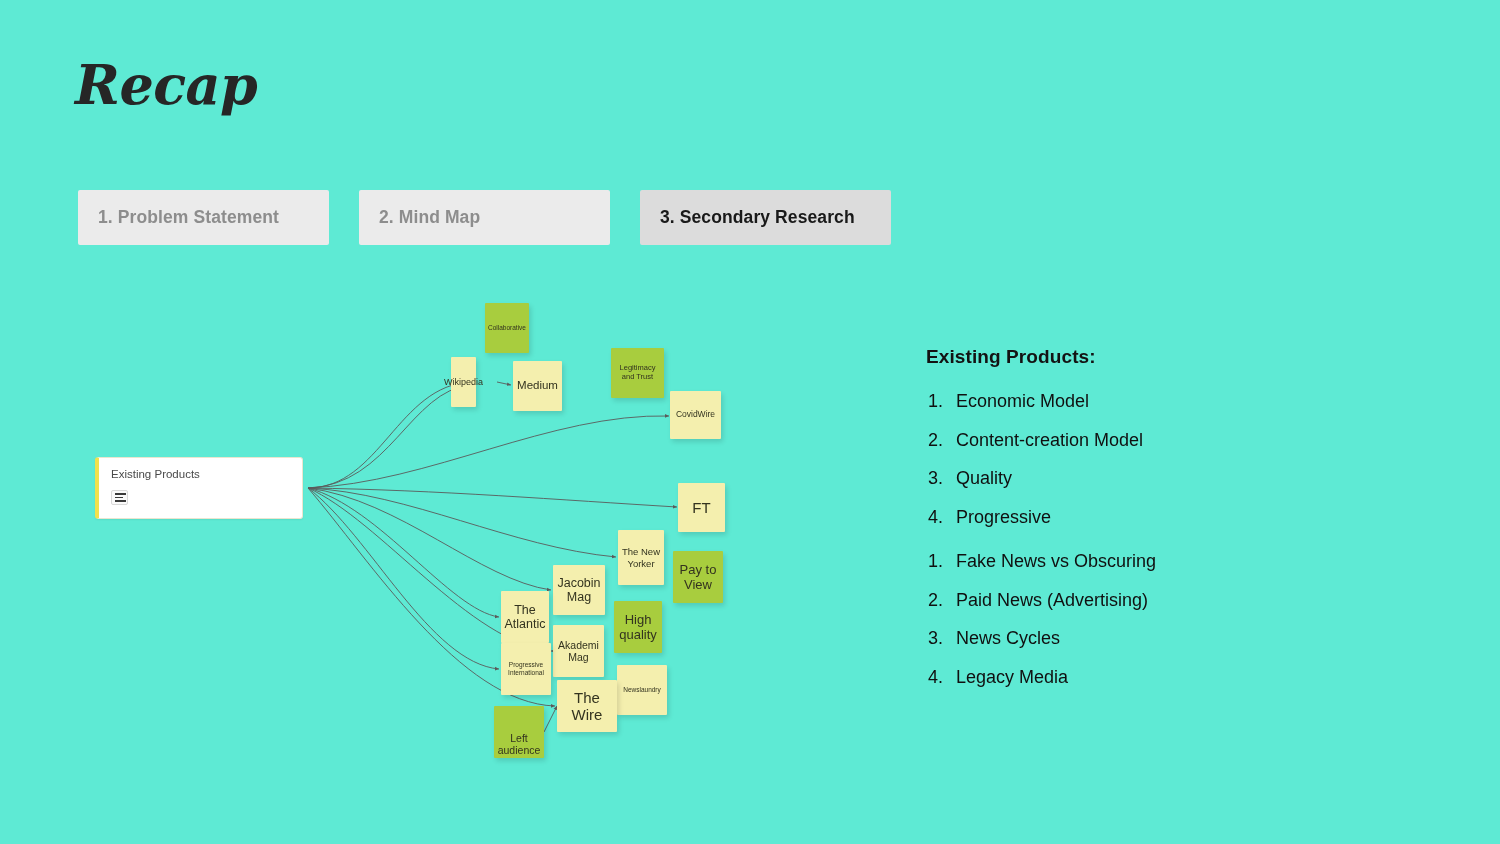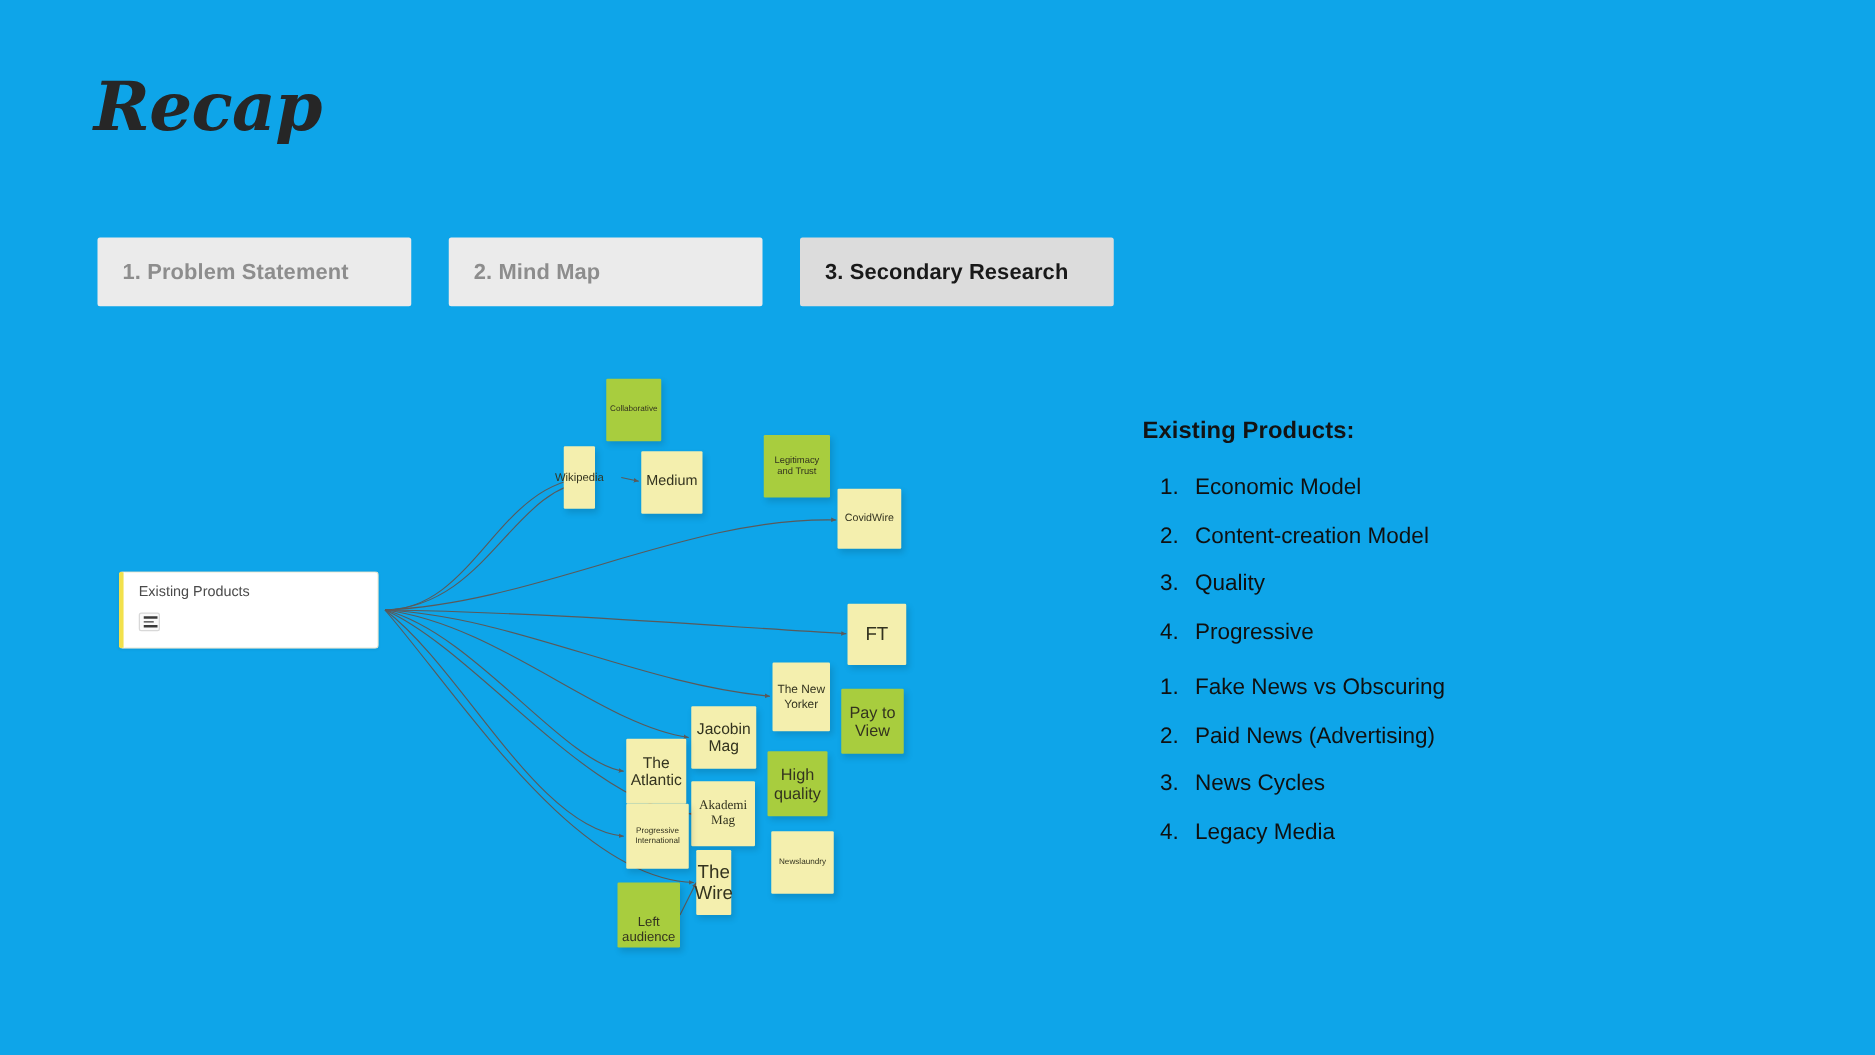--- a/index.html
+++ b/index.html
@@ -12,21 +12,21 @@
     height: 844px;
     background: #f2f2f2;
     font-family: "Liberation Sans", sans-serif;
     color: #222;
     overflow: hidden;
     position: relative;
   }
   #slide {
     position: absolute;
     inset: 0;
-    background: #0ea5e9;
+    background: #5eead4;
   }
 
   
   #page-title {
     position: absolute;
     left: 75px;
     top: 58px;
     font-family: "DejaVu Serif", "Liberation Serif", serif;
     font-style: italic;
     font-weight: 700;
@@ -221,39 +221,39 @@
       </div>
       <div class="note yellow" style="left: 473px; top: 280px; width: 52px; height: 50px; font-size: 12.5px;">
         <span>Jacobin Mag</span>
       </div>
       <div class="note green" style="left: 534px; top: 316px; width: 48px; height: 52px; font-size: 13px;">
         <span>High quality</span>
       </div>
       <div class="note yellow" style="left: 421px; top: 306px; width: 48px; height: 52px; font-size: 12.5px;">
         <span>The Atlantic</span>
       </div>
-      <div class="note yellow" style="left: 473px; top: 340px; width: 51px; height: 52px; font-size: 10.5px; font-family: Liberation Serif, serif;">
+      <div class="note yellow" style="left: 473px; top: 340px; width: 51px; height: 52px; font-size: 10.5px;">
         <span>Akademi Mag</span>
       </div>
       <div class="note yellow" style="left: 421px; top: 358px; width: 50px; height: 52px; font-size: 6.5px;">
         <span>Progressive International</span>
       </div>
       <div class="note yellow" style="left: 537px; top: 380px; width: 50px; height: 50px; font-size: 6.5px;">
         <span>Newslaundry</span>
       </div>
-      <div class="note yellow" style="left: 477px; top: 395px; width: 28px; height: 52px; font-size: 15px;">
+      <div class="note yellow" style="left: 477px; top: 395px; width: 60px; height: 52px; font-size: 15px;">
         <span>The Wire</span>
       </div>
       <div class="note green" style="left: 414px; top: 421px; width: 50px; height: 52px; font-size: 10.5px; align-items: flex-end;">
         <span>Left audience</span>
       </div>
     </div>
 
   <div id="panel" style="position: absolute; left: 910px; top: 330px; width: 520px;">
-      <div style="font-size: 19px; font-weight: 700; color: rgb(19, 19, 19); margin: 4px; letter-spacing: 0.1px;">Existing Products:</div>
+      <div style="font-size: 19px; font-weight: 700; color: rgb(19, 19, 19); margin: 16px; letter-spacing: 0.1px;">Existing Products:</div>
       <ol style="margin: 22px 0px 0px; padding-left: 38px; font-size: 18px; color: rgb(16, 16, 16);">
         <li style="margin-bottom: 16px; padding-left: 8px; line-height: 1.25;"><span>Economic Model</span></li>
         <li style="margin-bottom: 16px; padding-left: 8px; line-height: 1.25;"><span>Content-creation Model</span></li>
         <li style="margin-bottom: 16px; padding-left: 8px; line-height: 1.25;"><span>Quality</span></li>
         <li style="margin-bottom: 16px; padding-left: 8px; line-height: 1.25;"><span>Progressive</span></li>
       </ol>
       <ol style="margin: 22px 0px 0px; padding-left: 38px; font-size: 18px; color: rgb(16, 16, 16);">
         <li style="margin-bottom: 16px; padding-left: 8px; line-height: 1.25;"><span>Fake News vs Obscuring</span></li>
         <li style="margin-bottom: 16px; padding-left: 8px; line-height: 1.25;"><span>Paid News (Advertising)</span></li>
         <li style="margin-bottom: 16px; padding-left: 8px; line-height: 1.25;"><span>News Cycles</span></li>

